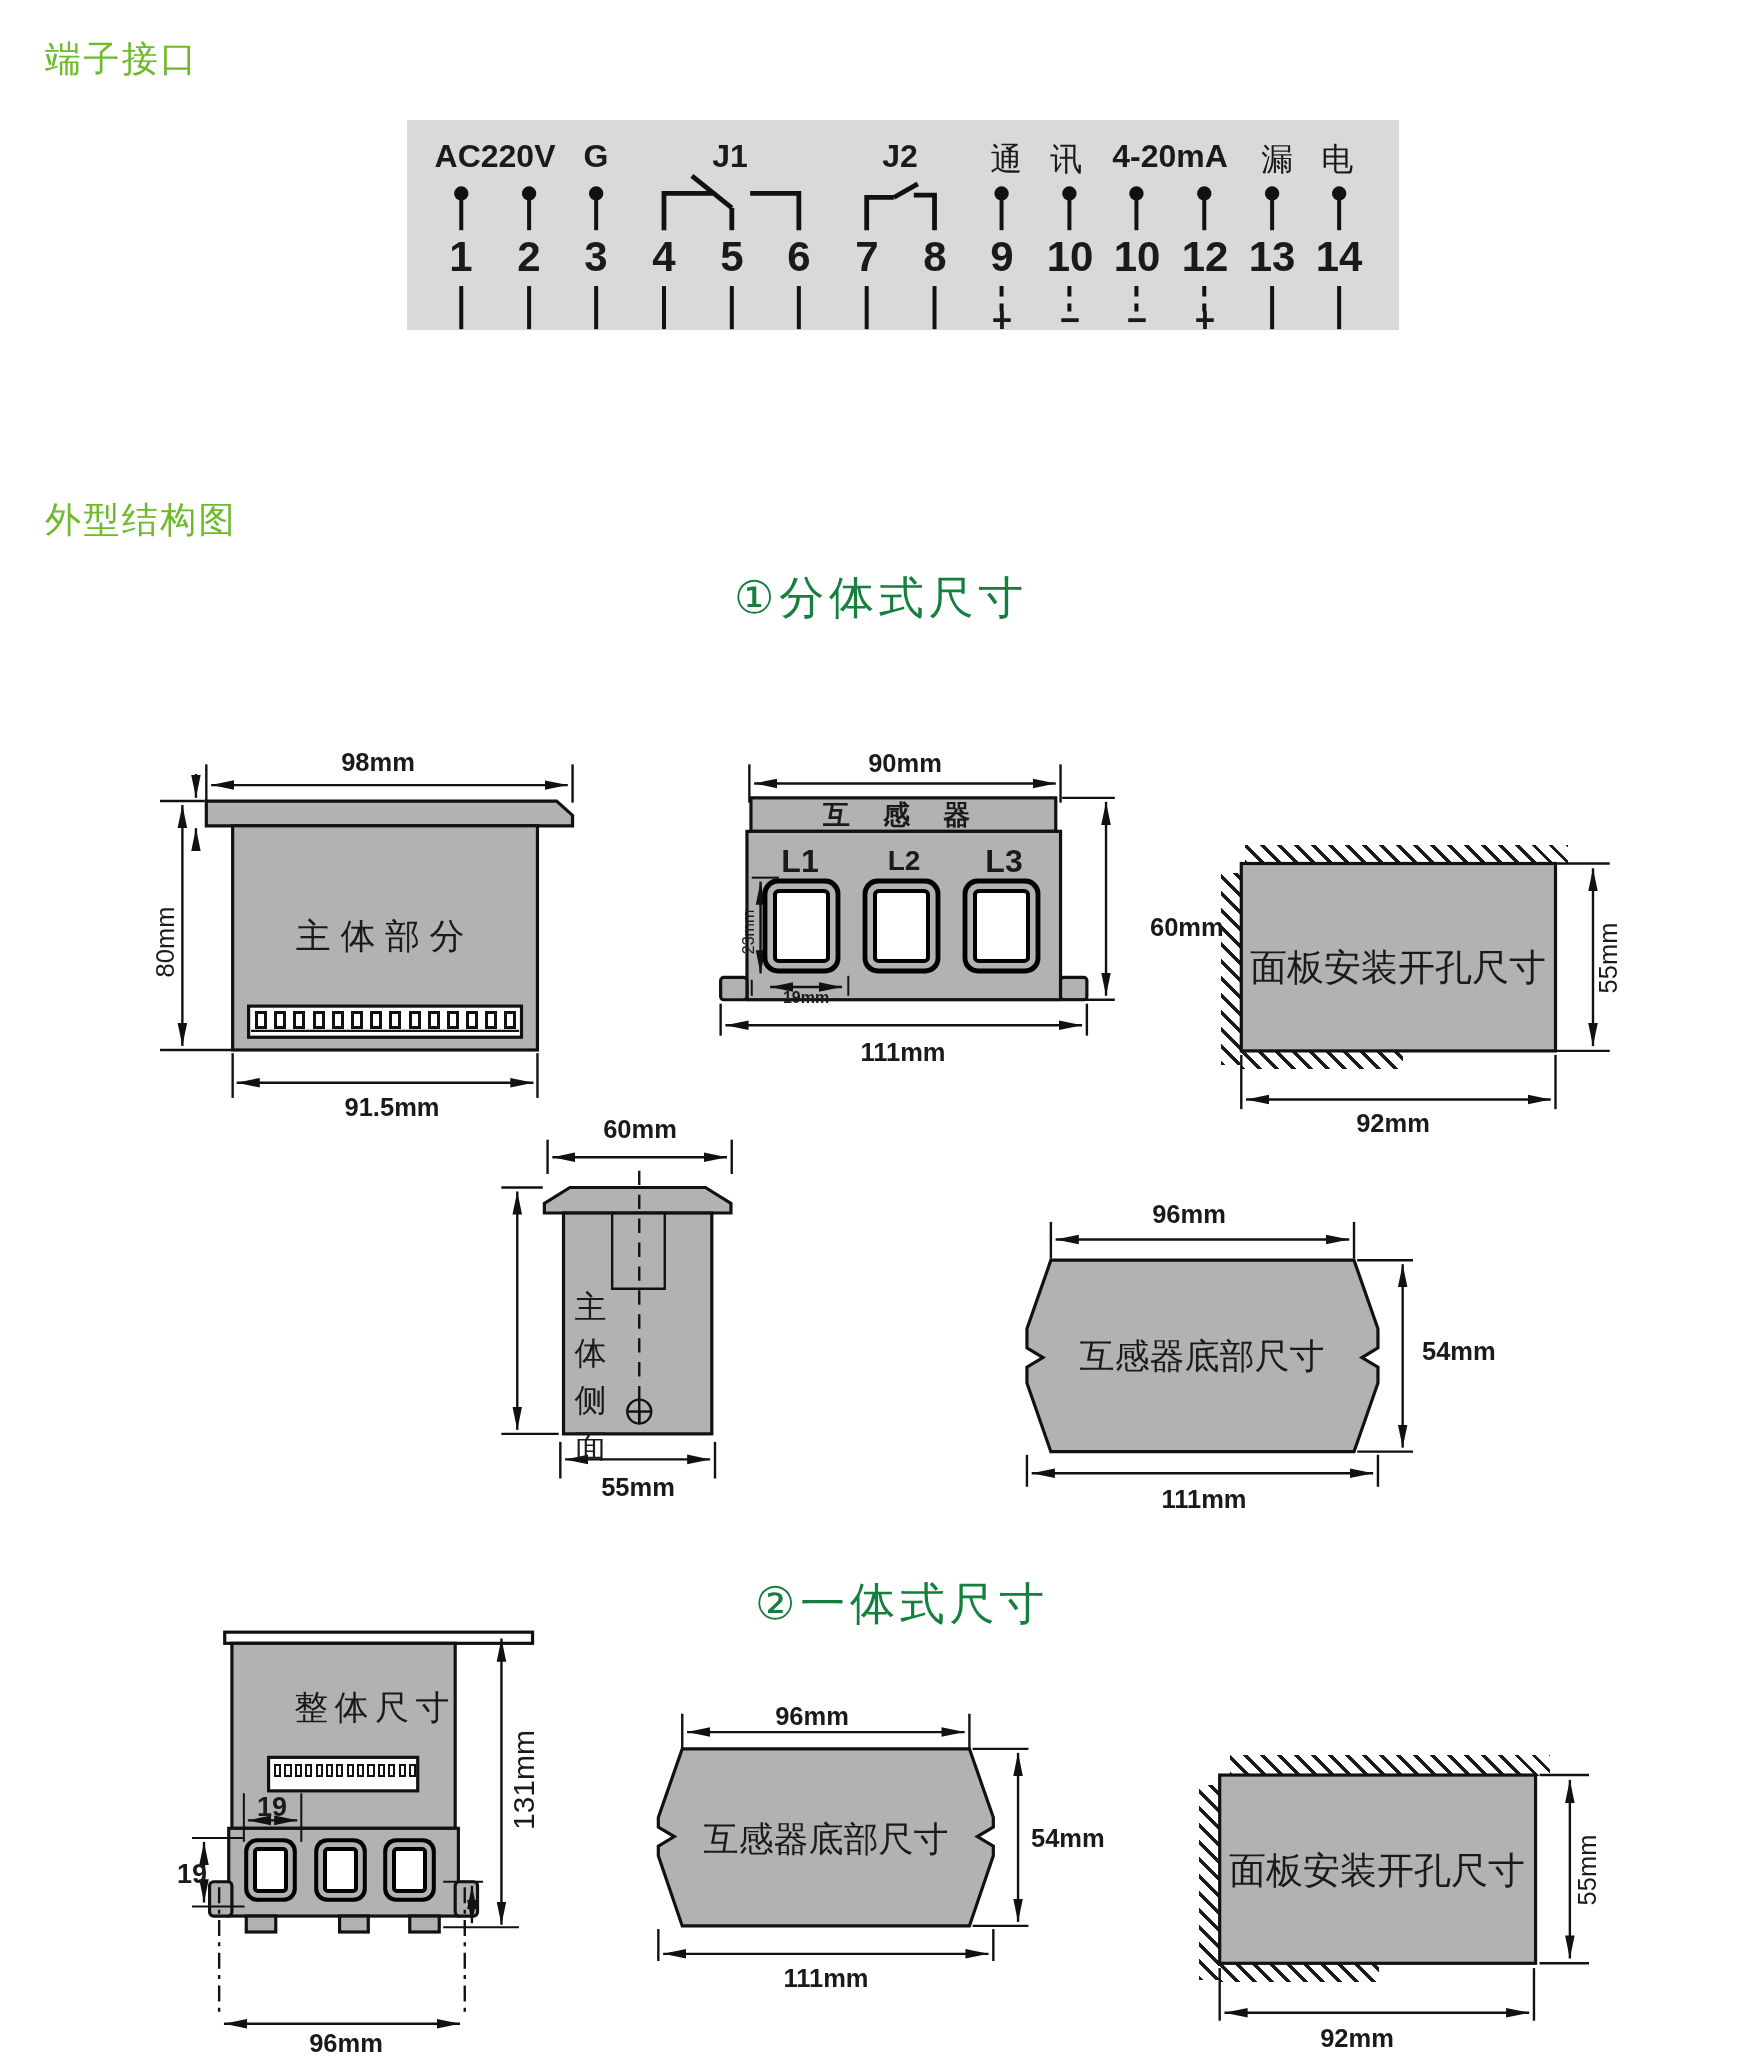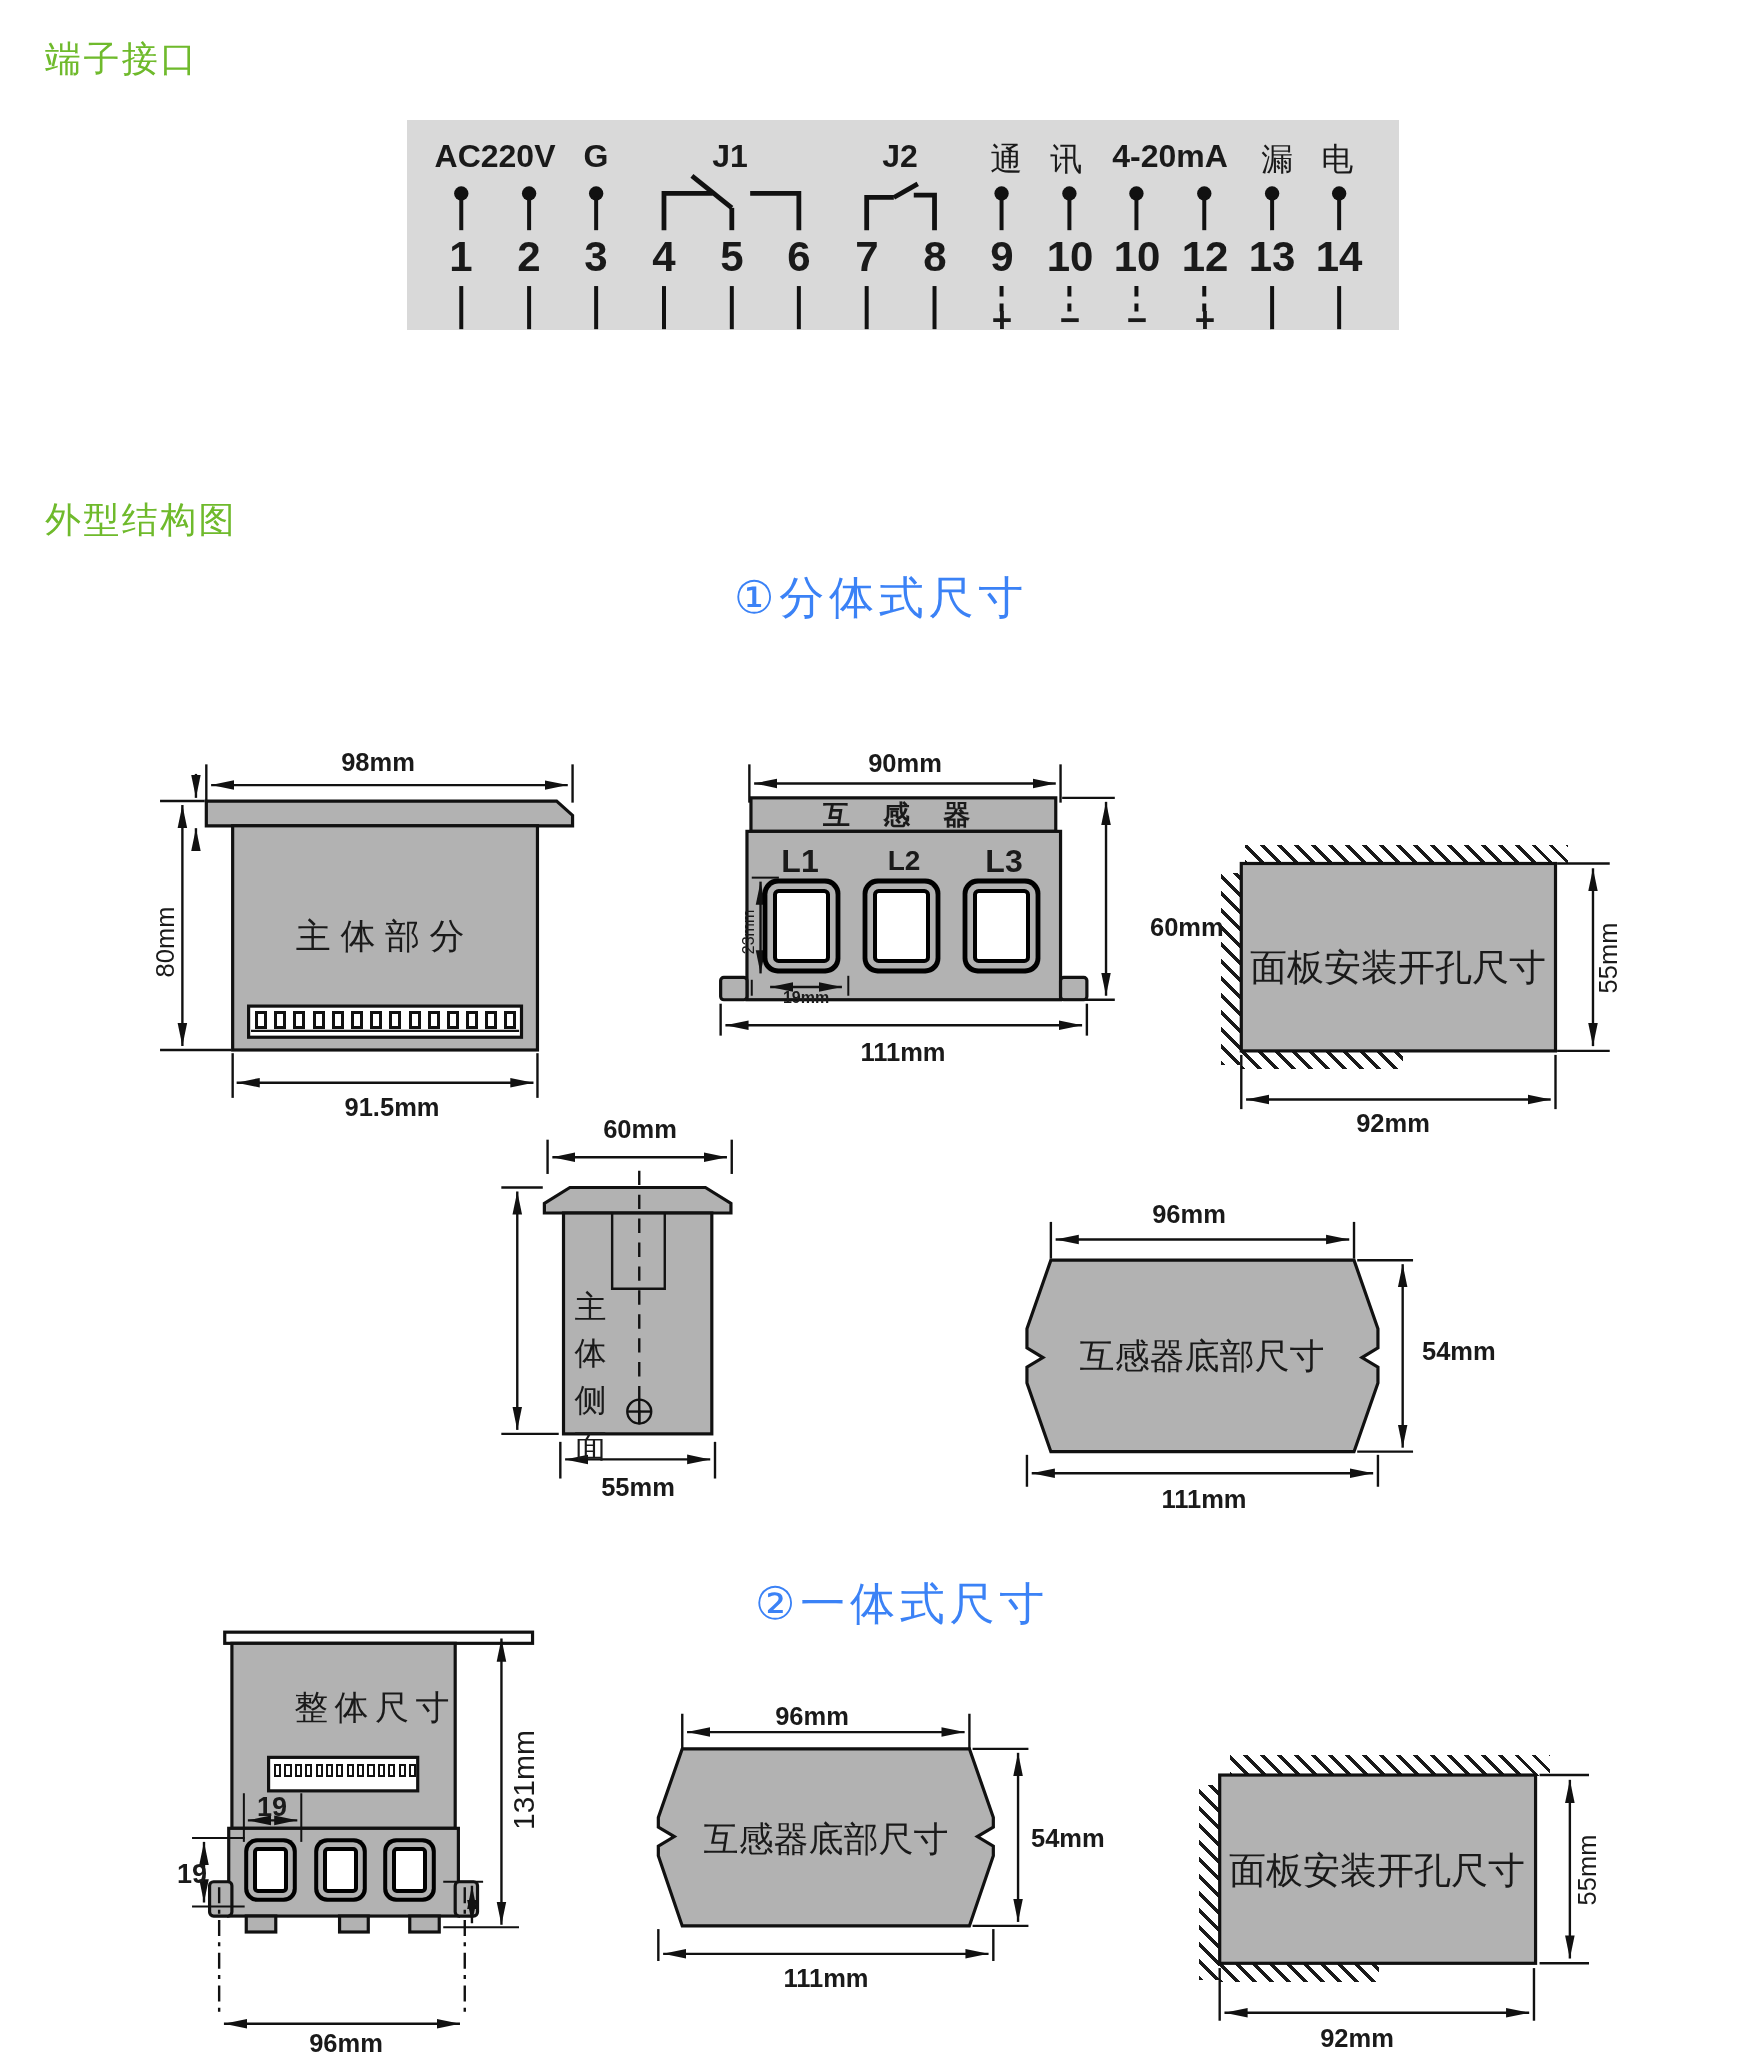--- a/index.html
+++ b/index.html
@@ -1,21 +1,21 @@
 <!DOCTYPE html>
 <html style="font-size:12.8px"><head>
 <meta charset="utf-8">
 <style>
   html,body { margin:0; padding:0; background:#fff; }
   #page {
     position:relative; width:1675px; height:2066px; background:#ffffff;
     font-family:"Liberation Sans","DejaVu Sans",sans-serif; color:#1a1a1a; overflow:hidden;
   }
   .h-green { position:absolute; font-size:36px; font-weight:500; color:#6fba2c; letter-spacing:2.4px; }
-  .sec-title { position:absolute; font-size:45px; font-weight:500; color:#3b82f6; letter-spacing:4.8px; }
+  .sec-title { position:absolute; font-size:45px; font-weight:500; color:#15803d; letter-spacing:4.8px; }
   
   .tpanel { position:absolute; left:407px; top:120px; width:992px; height:210px; background:#d9d9d9; }
   .tlabel { position:absolute; transform:translateX(-50%); font-size:32px; font-weight:700; white-space:nowrap; }
   .tlabel.cnl { font-weight:500; letter-spacing:9.6px; }
   .tnum { position:absolute; transform:translate(-50%,-50%); font-size:42px; font-weight:700; }
   .tsign { position:absolute; transform:translate(-50%,-50%); font-size:35px; font-weight:700; }
   
   .lbl { position:absolute; transform:translate(-50%,-50%); font-size:25.5px; font-weight:700; white-space:nowrap; }
   .lbl.small { font-size:16px; }
   .lbl.mid { font-size:27px; }

